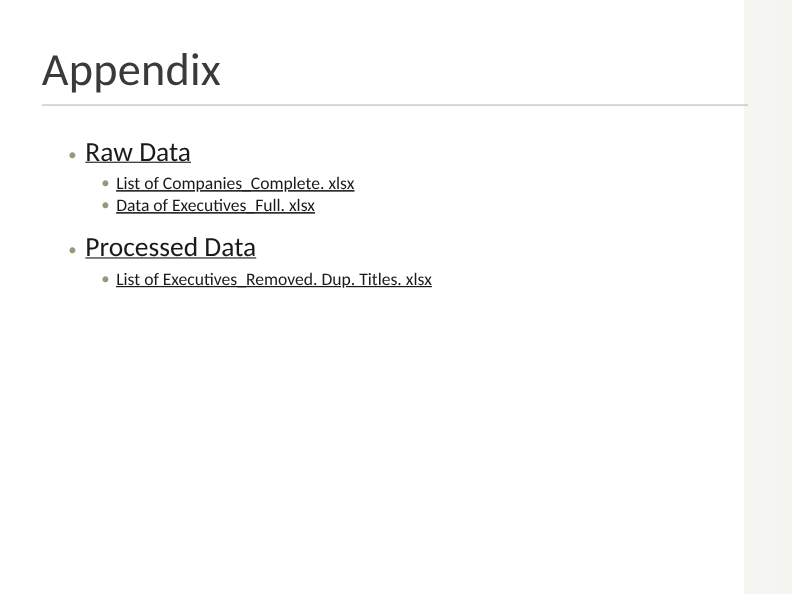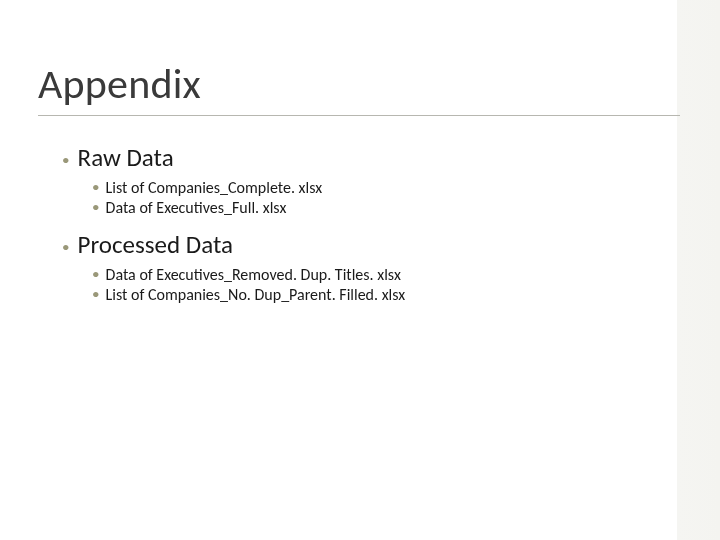--- a/index.html
+++ b/index.html
@@ -10,39 +10,40 @@
     background: #ffffff;
     font-family: "Calibri", "Segoe UI", "Helvetica Neue", Arial, sans-serif;
     color: #1a1a1a;
     overflow: hidden;
   }
   .slide {
     position: relative;
     width: 720px;
     height: 540px;
     box-sizing: border-box;
-    padding: 58px 0 0 38px;
+    padding: 38px 0 0 38px;
     background: linear-gradient(to right, #ffffff 0%, #ffffff 94%, #f5f5f2 94%, #f4f4f0 100%);
   }
   .title {
     font-size: 42px;
     font-weight: 400;
     color: #3a3a3a;
     margin: 0 0 6px 0;
     letter-spacing: 0.2px;
   }
   .rule {
     border: none;
     border-top: 1px solid #b7b7b0;
     margin: 0 40px 26px 0;
   }
   ul {
     list-style: none;
     margin: 0;
     padding: 0;
+    text-decoration: underline;
   }
   .lvl1 {
     margin-left: 24px;
   }
   .lvl1 > li {
     margin-bottom: 8px;
   }
   .lvl1-text {
     font-size: 25px;
     color: #1a1a1a;
@@ -77,18 +78,17 @@
     <li>
       <span class="bullet">•</span><span class="lvl1-text">Raw Data</span>
       <ul class="lvl2">
         <li><span class="bullet">•</span><span class="lvl2-text">List of Companies_Complete. xlsx</span></li>
         <li><span class="bullet">•</span><span class="lvl2-text">Data of Executives_Full. xlsx</span></li>
       </ul>
     </li>
     <li>
       <span class="bullet">•</span><span class="lvl1-text">Processed Data</span>
       <ul class="lvl2">
-        <li><span class="bullet">•</span><span class="lvl2-text">Data of Executives_Removed. Dup. Titles. xlsx</span></li>
-        <li><span class="bullet">•</span><span class="lvl2-text">List of Companies_No. Dup_Parent. Filled. xlsx</span></li>
+        <li><span class="bullet">•</span><span class="lvl2-text">List of Executives_Removed. Dup. Titles. xlsx</span></li>
       </ul>
     </li>
   </ul>
 </div>
 
 </body></html>

